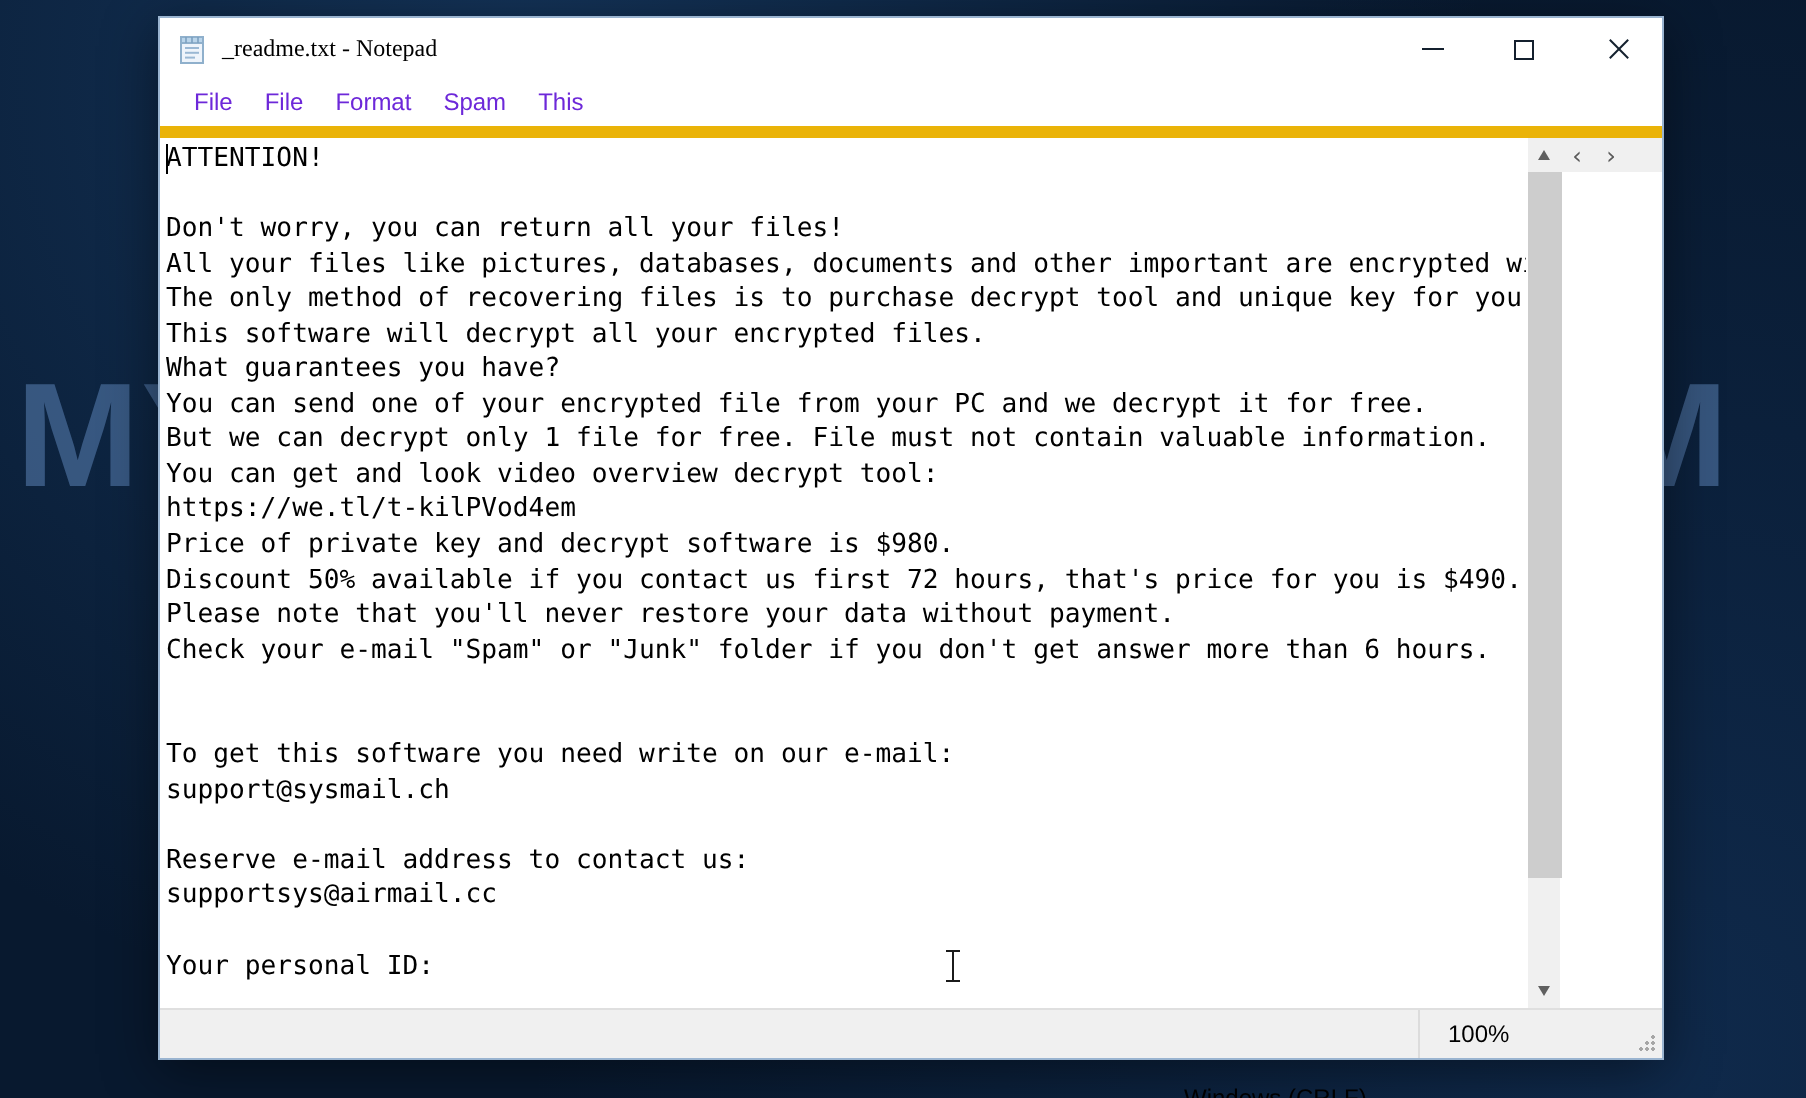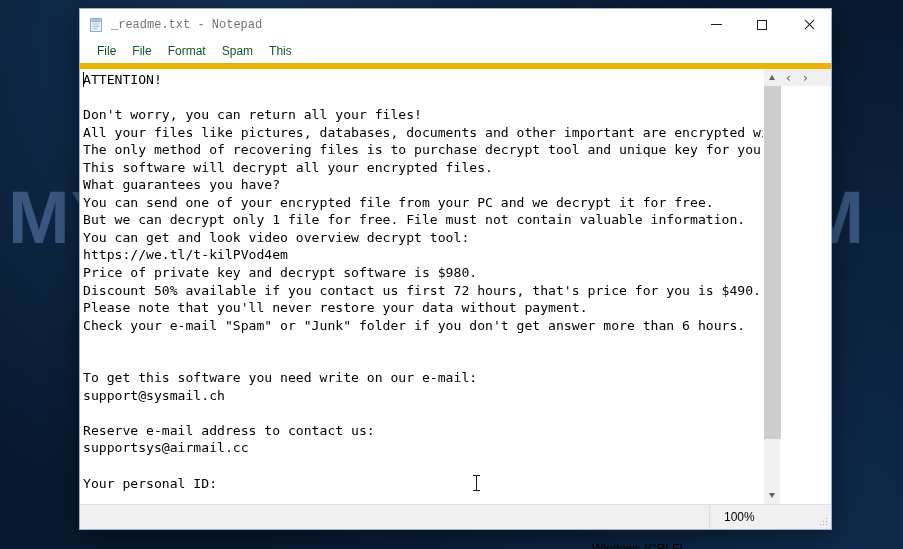--- a/index.html
+++ b/index.html
@@ -80,24 +80,24 @@
   .title-icon {
     width: 16px;
     height: 16px;
     margin-left: 8px;
     margin-right: 7px;
     flex: 0 0 auto;
     position: relative;
   }
   .title-text {
     font-size: 12px;
-    color: #737373;
+    color: #000000;
     white-space: nowrap;
     flex: 1 1 auto;
-    font-family: Liberation Mono, monospace;
+    font-family: Liberation Serif, serif;
   }
   .win-controls {
     display: flex;
     height: 31px;
     flex: 0 0 auto;
   }
   .win-btn {
     width: 46px;
     height: 31px;
     display: flex;
@@ -136,21 +136,21 @@
   .menubar {
     height: 23px;
     background: #ffffff;
     display: flex;
     align-items: center;
     padding-left: 9px;
     flex: 0 0 auto;
   }
   .menu-item {
     font-size: 12px;
-    color: #14532d;
+    color: #6d28d9;
     padding: 2px 8px 3px 8px;
     cursor: default;
     white-space: nowrap;
   }
 
   
   .editor-region {
     flex: 1 1 auto;
     display: flex;
     flex-direction: row;

